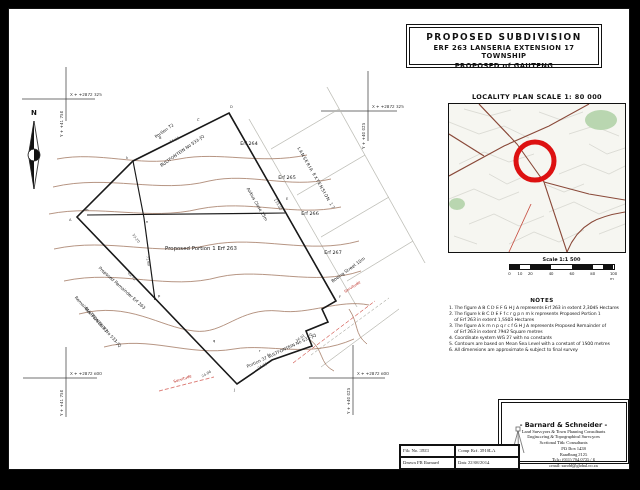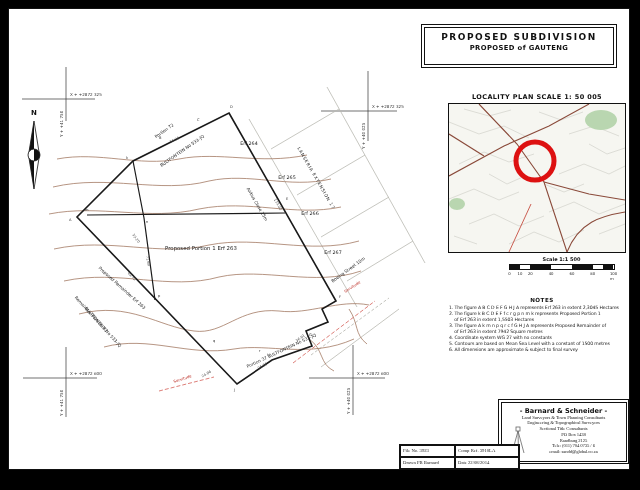--- a/index.html
+++ b/index.html
@@ -1,40 +1,40 @@
 <!DOCTYPE html>
 <html><head>
 <meta charset="utf-8">
 <style>
   html,body{margin:0;padding:0;background:#000;width:640px;height:490px;overflow:hidden;}
   .stage{position:relative;width:640px;height:490px;background:#000;font-family:"DejaVu Sans",sans-serif;}
   .sheet{position:absolute;left:8px;top:8px;width:622px;height:462px;background:#fff;border:1px solid #111;box-sizing:border-box;}
   .abs{position:absolute;}
   
-  .title-box{left:412px;top:15px;width:196px;height:44px;border:1.5px solid #111;box-sizing:border-box;}
+  .title-box{left:397px;top:15px;width:196px;height:44px;border:1.5px solid #111;box-sizing:border-box;}
   .title-inner{position:absolute;inset:2px;border:1px solid #111;text-align:center;padding-top:4px;box-sizing:border-box;}
   .title-l1{font-size:9px;font-weight:bold;letter-spacing:1.5px;color:#111;}
   .title-l2,.title-l3{font-size:6.8px;font-weight:bold;letter-spacing:.4px;color:#111;margin-top:2px;}
   
   .loc-head{left:439px;top:84px;width:178px;text-align:center;font-size:6.5px;font-weight:bold;color:#111;letter-spacing:.4px;}
   .loc-box{left:439px;top:94px;width:178px;height:150px;border:1px solid #111;box-sizing:border-box;background:#f7f7f2;}
   
   .sb{left:490px;top:247px;width:125px;}
   .sb-title{text-align:center;font-size:5px;font-weight:bold;color:#111;}
   .sb-bar{margin:2px auto 0 auto;width:104px;height:4px;border:.8px solid #111;display:flex;box-sizing:content-box;}
   .sb-seg{height:100%;}
   .sb-ticks{position:relative;width:104px;margin:1px auto 0 auto;height:5px;font-size:3.8px;color:#222;}
   .sb-ticks span{position:absolute;transform:translateX(-50%);}
   
   .notes{left:440px;top:288px;width:186px;color:#222;}
   .notes-head{text-align:center;font-size:5.6px;font-weight:bold;letter-spacing:.5px;margin-bottom:2px;color:#111;}
   .note-line{font-size:4.6px;line-height:6px;letter-spacing:-.12px;white-space:pre;}
   
   .firm{left:489px;top:390px;width:131px;height:65px;border:1.2px solid #111;box-sizing:border-box;}
-  .firm-inner{position:absolute;inset:1.5px;border:.8px solid #111;text-align:center;padding-top:4px;box-sizing:border-box;}
+  .firm-inner{position:absolute;inset:1.5px;border:.8px solid #111;text-align:center;padding-top:18px;box-sizing:border-box;}
   .firm-name{font-size:6.6px;font-weight:bold;color:#111;}
   .firm-line{font-family:"Liberation Serif",serif;font-size:4.7px;line-height:5.6px;color:#222;letter-spacing:-.1px;}
   .firm-addr{margin-top:1px;padding-left:20px;}
   .tripod{position:absolute;left:7px;top:22px;}
   
   .ftab{left:390px;top:435px;width:121px;height:26px;border:.8px solid #111;box-sizing:border-box;display:grid;grid-template-columns:55px 1fr;grid-template-rows:1fr 1fr;background:#fff;}
   .fcell{border:.4px solid #111;font-family:"Liberation Serif",serif;font-size:4.7px;color:#222;padding:1.5px 2px 0 2px;box-sizing:border-box;overflow:hidden;white-space:nowrap;}
   
   svg text{font-family:"DejaVu Sans",sans-serif;fill:#222;}
   .t-pt{font-size:3.6px;fill:#333;}
@@ -167,25 +167,26 @@
       <text class="t-pt" x="137" y="214">n</text>
       <text class="t-pt" x="149" y="288">p</text>
       <text class="t-pt" x="204" y="333">q</text>
       <text class="t-pt" x="250" y="343">r</text>
     </g>
   </svg>
 
   <div class="abs title-box">
     <div class="title-inner">
       <div class="title-l1">PROPOSED SUBDIVISION</div>
+      <div class="title-l2">ERF 263 LANSERIA EXTENSION 17 TOWNSHIP</div>
       <div class="title-l3">PROPOSED of GAUTENG</div>
     </div>
   </div>
 
-  <div class="abs loc-head">LOCALITY PLAN    SCALE 1: 50 005</div>
+  <div class="abs loc-head">LOCALITY PLAN    SCALE 1: 80 000</div>
   <div class="abs loc-box">
     <svg width="176" height="148" viewBox="0 0 176 148">
       <rect x="0" y="0" width="176" height="148" fill="#f6f6f1"></rect>
       <g stroke="#c3c3ba" stroke-width="0.5" fill="none">
         <path d="M0,18 L30,30 L55,22 L80,34"></path>
         <path d="M10,60 L35,48 L60,58 L85,50"></path>
         <path d="M0,95 L25,85 L50,96 L70,88"></path>
         <path d="M20,120 L45,110 L70,122 L95,112"></path>
         <path d="M60,140 L85,128 L110,138 L135,126"></path>
         <path d="M100,108 L125,98 L150,110 L176,100"></path>

